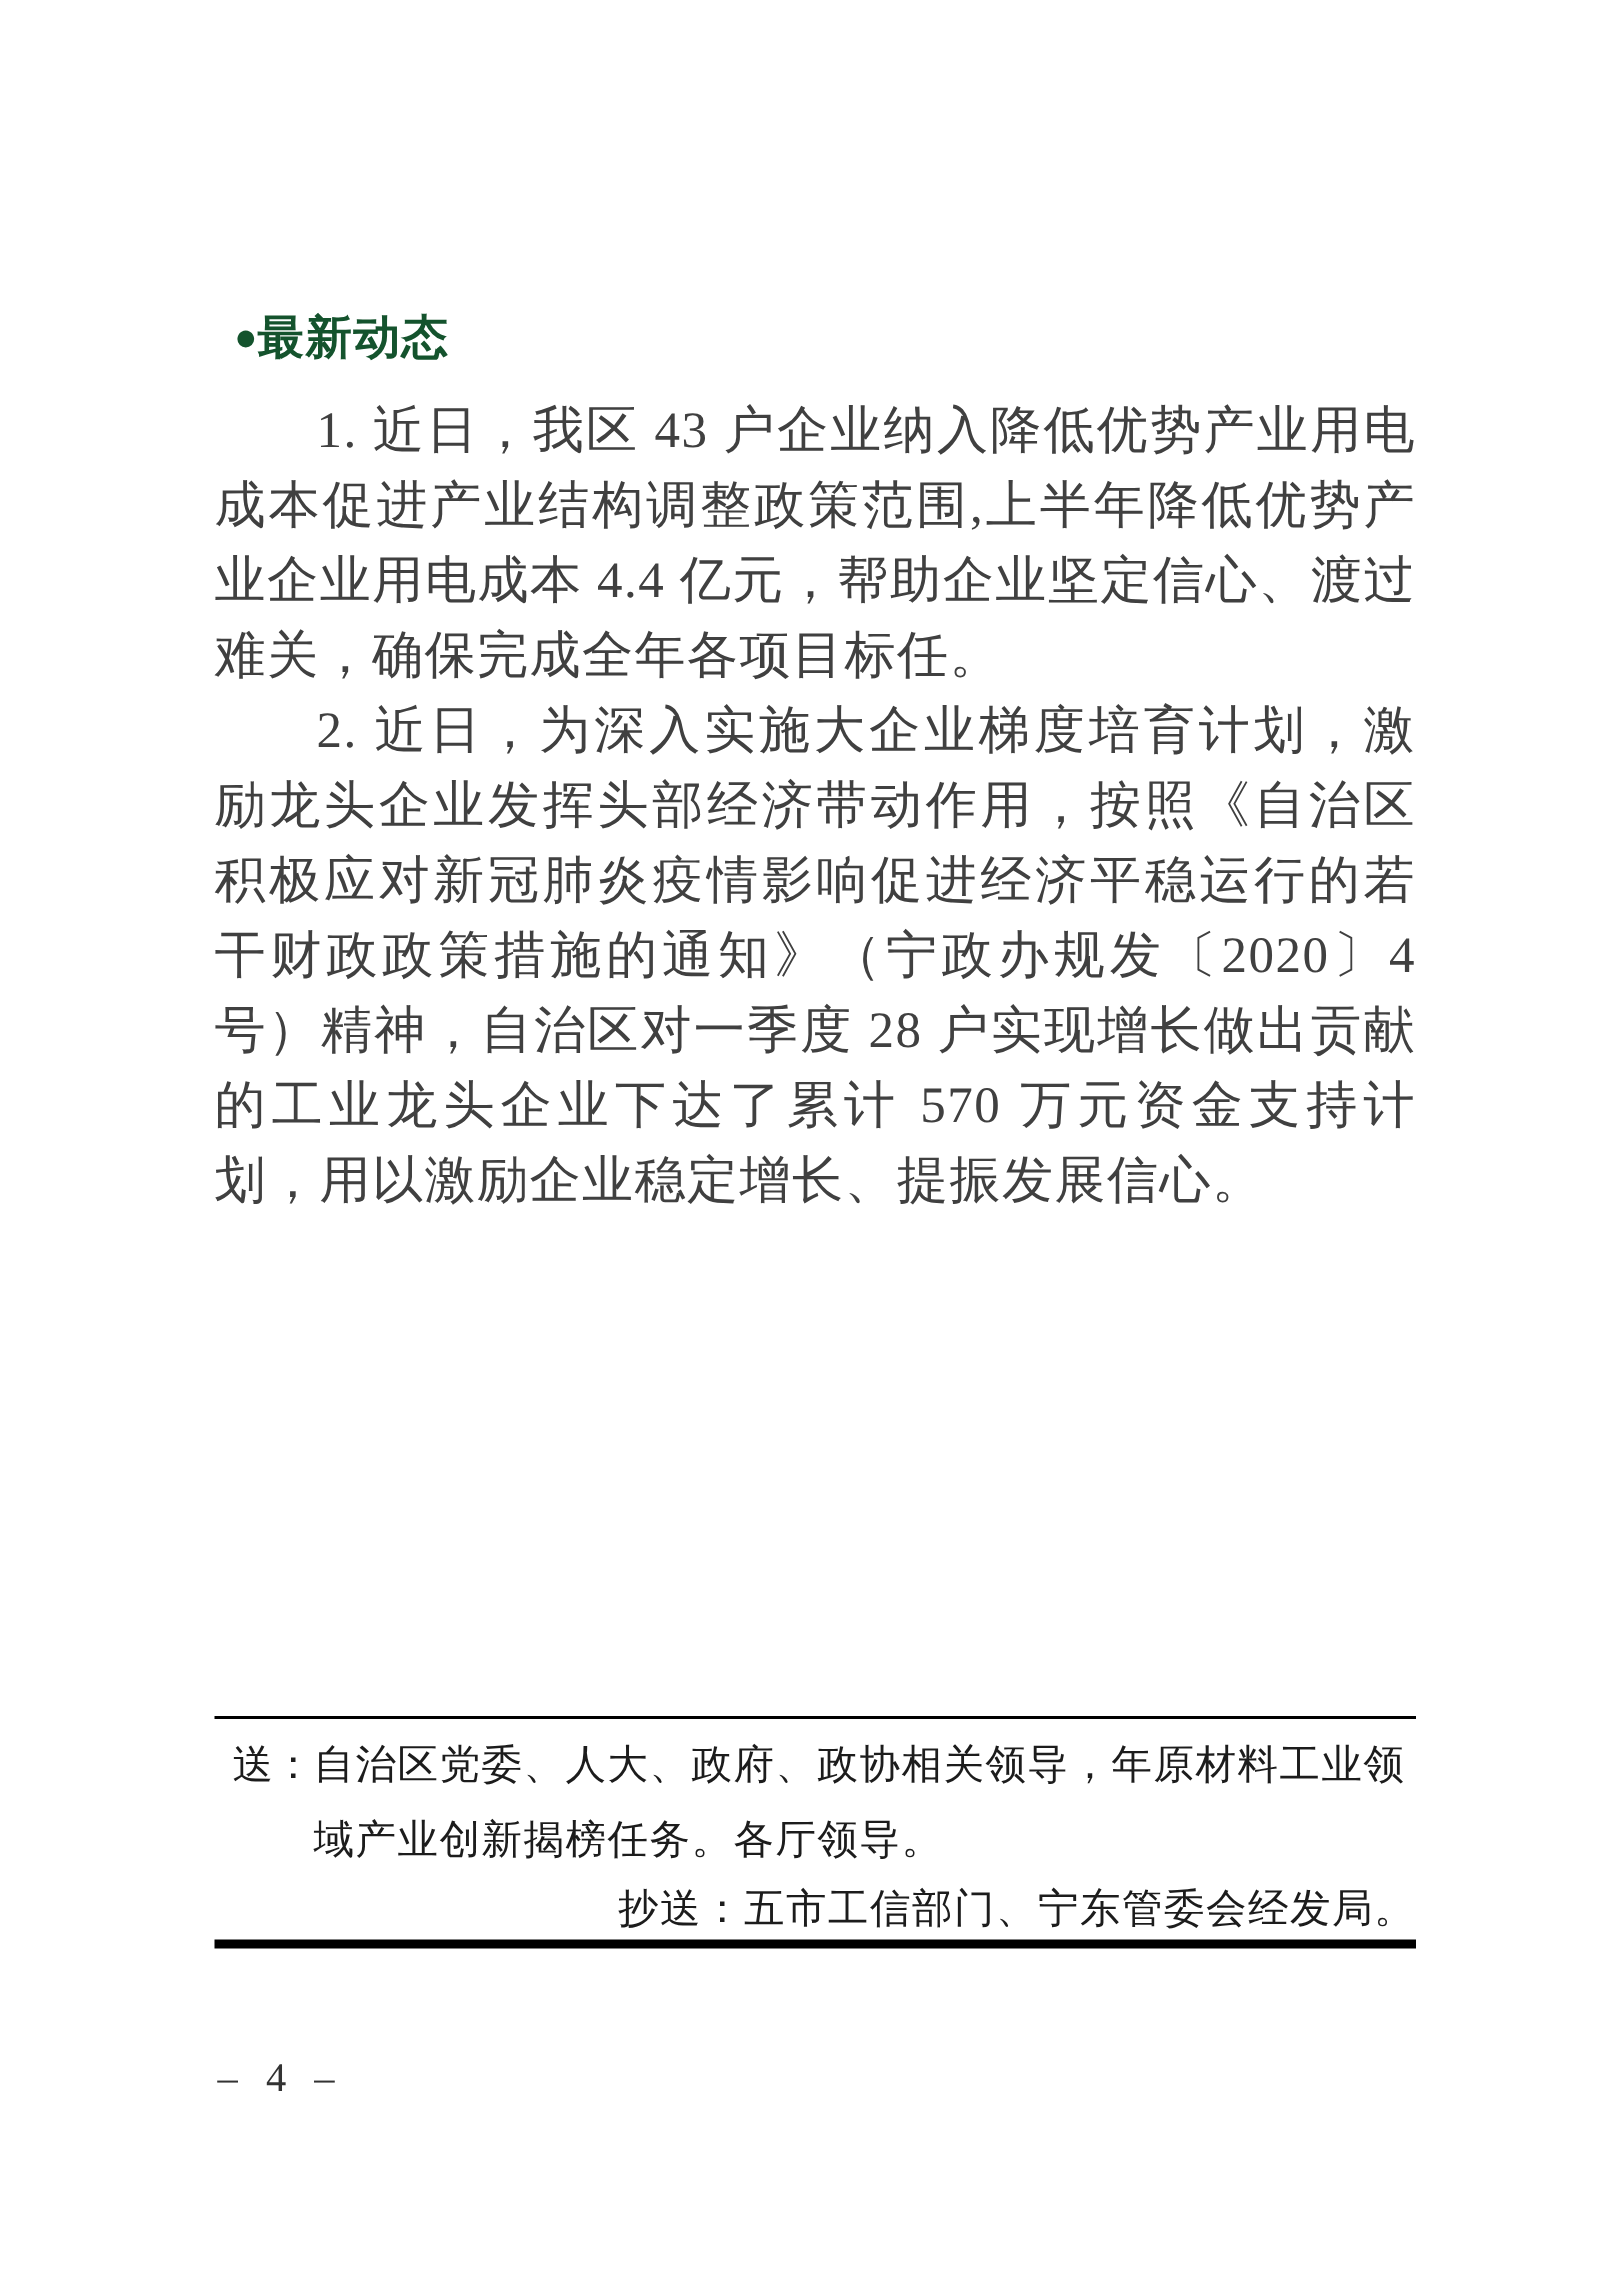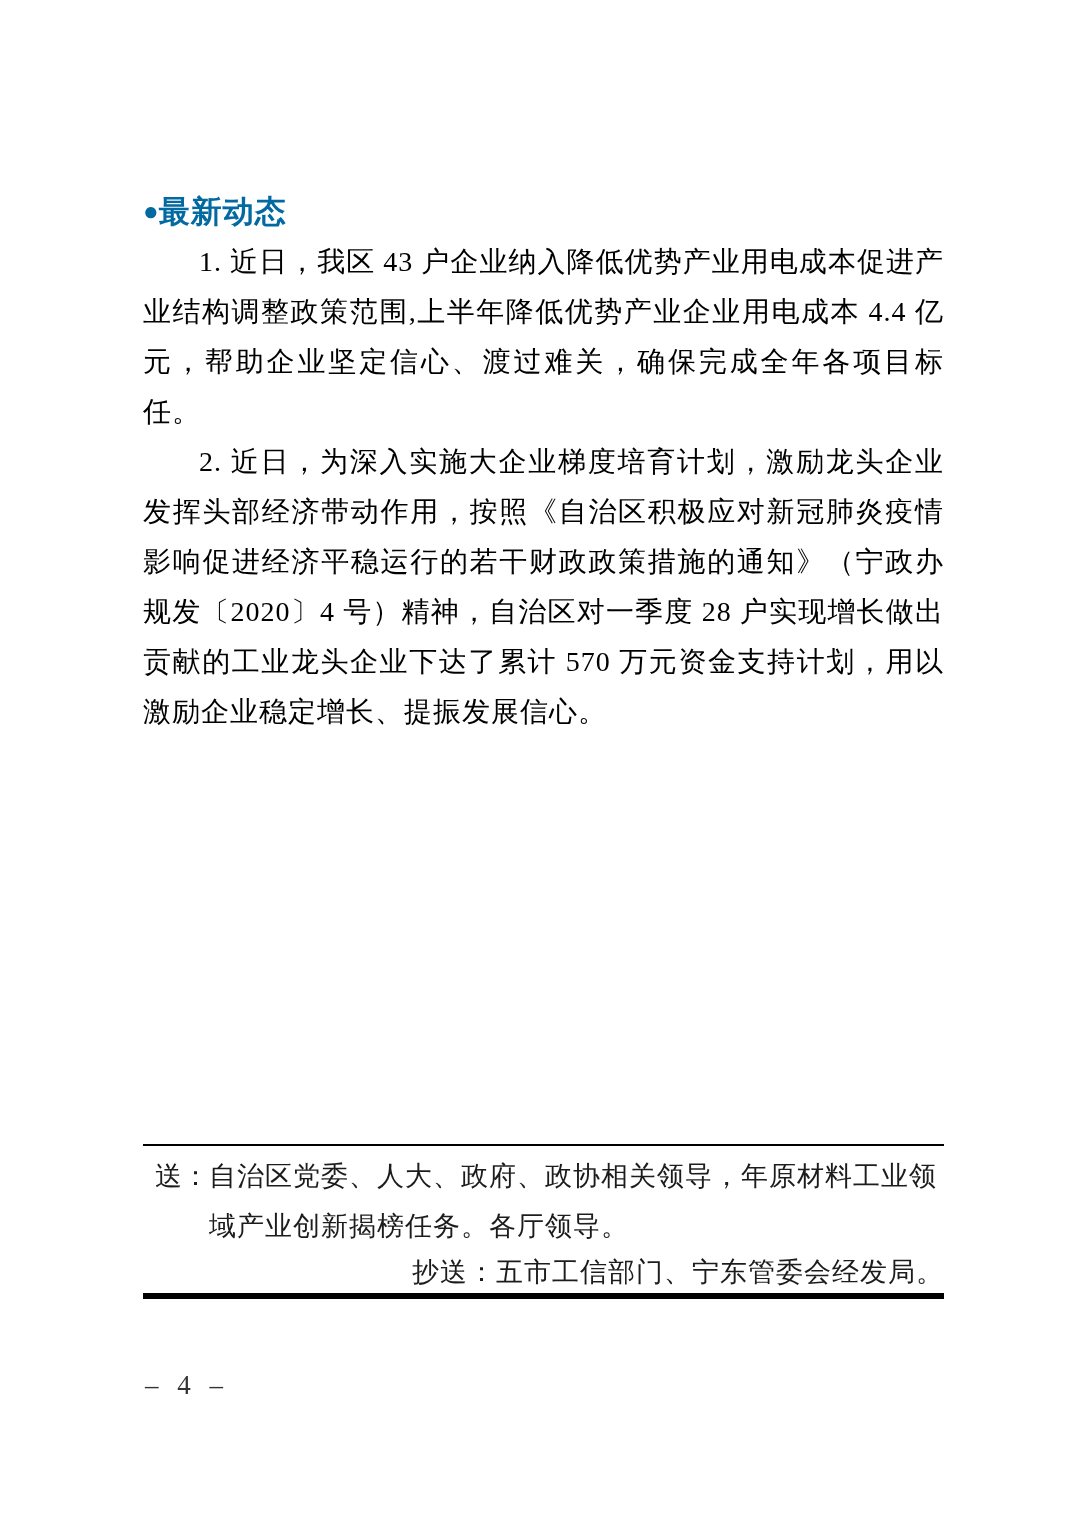--- a/index.html
+++ b/index.html
@@ -16,42 +16,42 @@
     font-family: "Liberation Serif", "DejaVu Serif", serif;
     color: #1a1a1a;
   }
   .content {
     position: absolute;
     left: 143px;
     top: 186px;
     width: 801px;
   }
   .heading {
-    margin: 0;
+    margin: 13px;
     font-family: "Liberation Sans", "DejaVu Sans", sans-serif;
     font-weight: 700;
     font-size: 31px;
     line-height: 50px;
-    color: #0369a1;
+    color: #14532d;
     letter-spacing: 1px;
   }
   .heading .bullet {
     font-size: 26px;
     vertical-align: 2px;
     letter-spacing: 0;
   }
   .para {
     margin: 0;
-    font-size: 28px;
+    font-size: 34px;
     line-height: 50px;
     text-align: justify;
     text-justify: inter-ideograph;
     text-indent: 2em;
     letter-spacing: 1px;
-    color: #000000;
+    color: #404040;
   }
   .footer {
     position: absolute;
     left: 143px;
     top: 1144px;
     width: 801px;
     font-size: 27px;
     color: #1c1c1c;
   }
   .rule-thin  { border-top: 2px solid #000; height: 0; }

